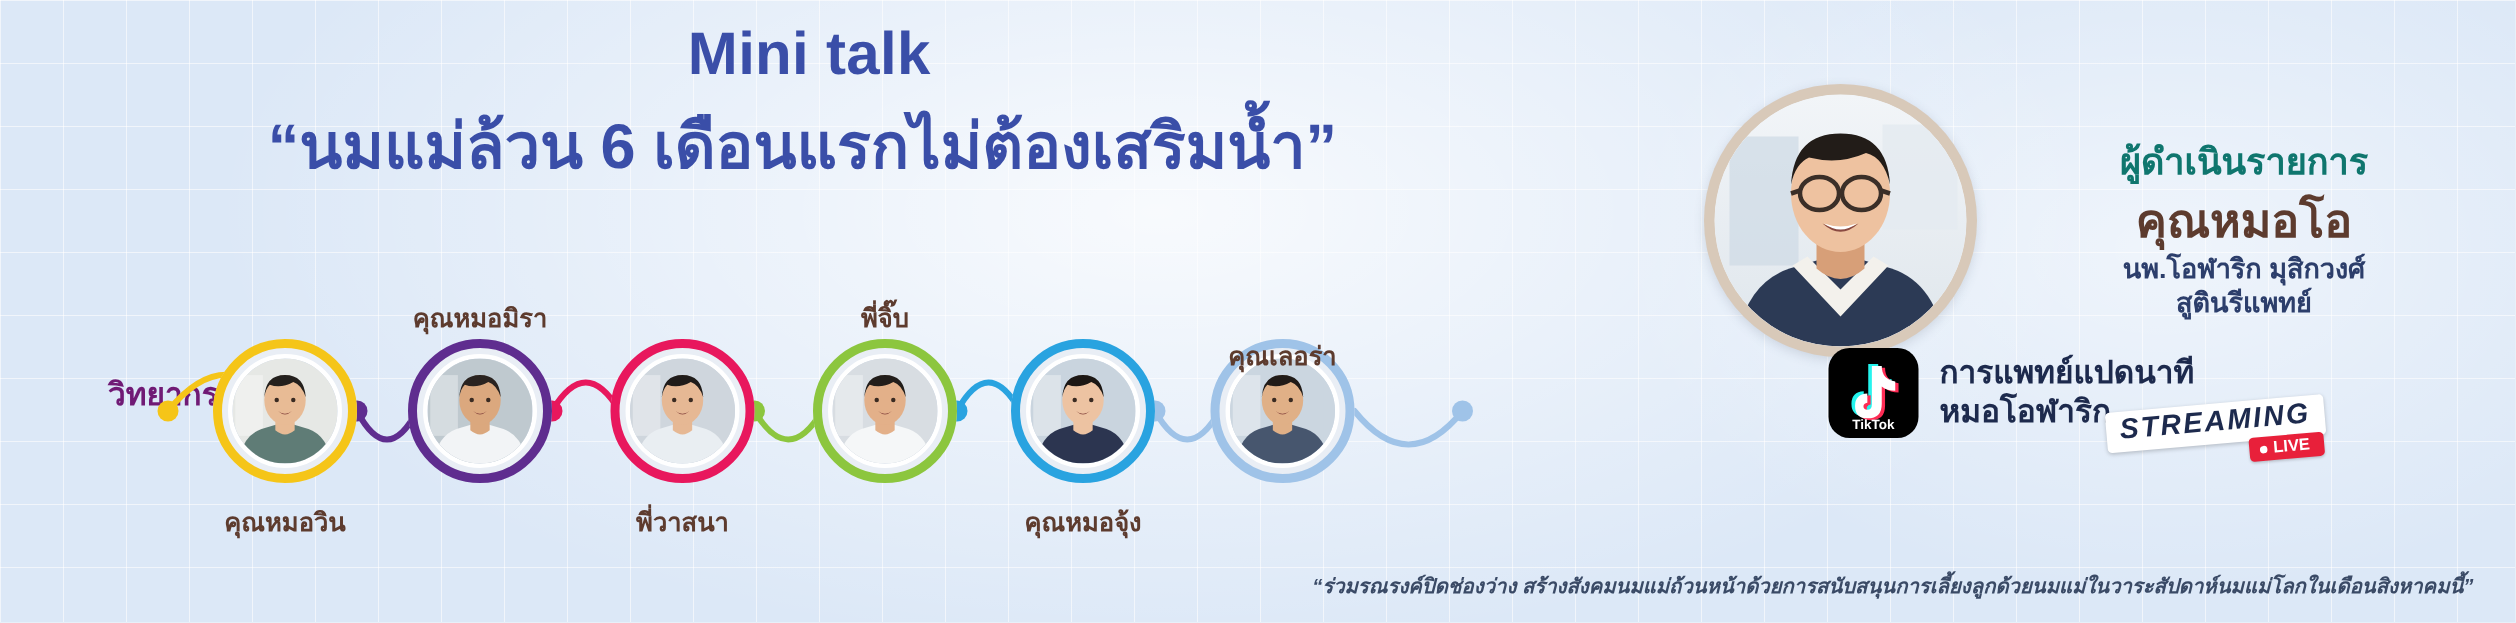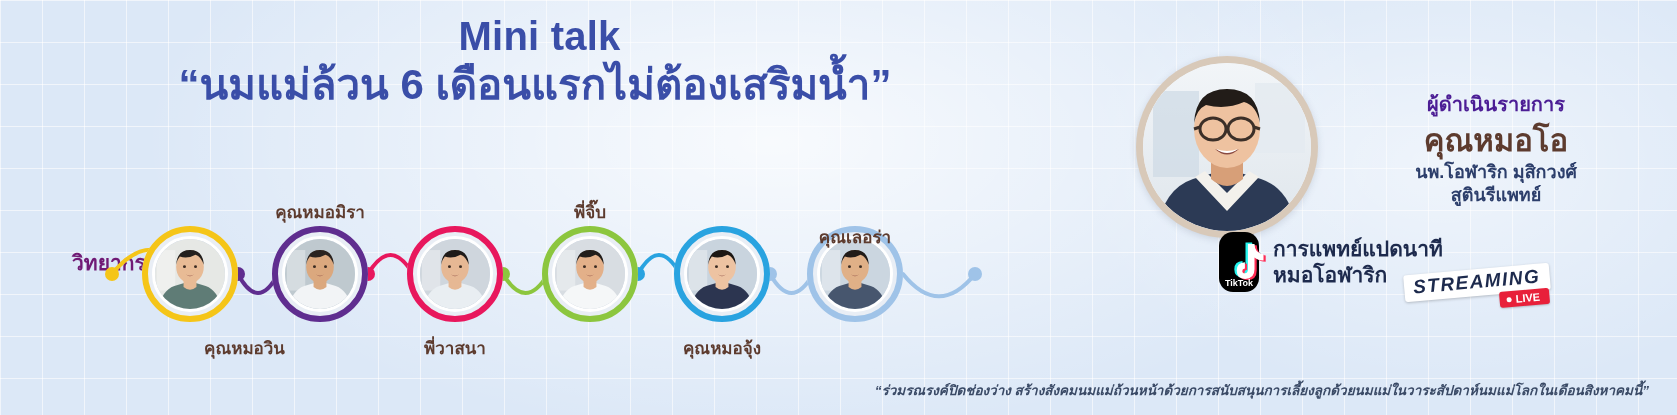--- a/index.html
+++ b/index.html
@@ -54,21 +54,21 @@
     color: #3a4ea8;
     letter-spacing: .2px;
     line-height: 1.12;
     margin-left: 9px;
   }
   .title-quote {
     font-size: 42px;
     font-weight: 700;
     color: #3a4ea8;
     line-height: 1.2;
-    margin-top: 1px;
+    margin-top: 14px;
     white-space: nowrap;
   }
   .subtitle {
     margin-top: 14px;
     font-size: 24px;
     font-weight: 700;
     color: #5d3b2e;
     white-space: nowrap;
   }
 
@@ -155,23 +155,23 @@
 
   #host-text {
     position: absolute;
     left: 1320px;
     top: 88px;
     width: 352px;
     text-align: center;
     z-index: 6;
   }
   .host-role {
-    font-size: 20px;
-    font-weight: 700;
-    color: #4c1d95;
+    font-size: 24px;
+    font-weight: 700;
+    color: #0f766e;
   }
   .host-name {
     font-size: 31px;
     font-weight: 700;
     color: #5d3b2e;
     line-height: 1.25;
     margin-top: 2px;
   }
   .host-sub {
     font-size: 18px;
@@ -185,21 +185,21 @@
   #tiktok-row {
     position: absolute;
     left: 1219px;
     top: 232px;
     display: flex;
     align-items: center;
     gap: 14px;
     z-index: 6;
   }
   #tiktok-logo {
-    width: 40px;
+    width: 60px;
     height: 60px;
     border-radius: 14px;
     background: #000;
     position: relative;
     flex: 0 0 auto;
   }
   #tiktok-wordmark {
     position: absolute;
     bottom: 4px;
     left: 0; right: 0;
@@ -312,21 +312,21 @@
               <path d="M4 76 q3 -20 17 -25 l17 -5 17 5 q14 5 17 25 z" fill="#5f7c76"></path>
               <path d="M31 40 h14 v12 q-7 6 -14 0 z" fill="#e8bb95"></path>
               <ellipse cx="38" cy="30" rx="15" ry="18" fill="#e8bb95"></ellipse>
               <path d="M23 28 q1 -16 15 -16 q14 0 15 16 q-3 -9 -9 -11 q-9 5 -17 2 q-3 3 -4 9 z" fill="#24201d"></path>
               <circle cx="32" cy="30" r="1.6" fill="#3a2b22"></circle>
               <circle cx="44" cy="30" r="1.6" fill="#3a2b22"></circle>
               <path d="M33 38 q5 4 10 0 q-5 5 -10 0 z" fill="#8a4a41"></path>
             </svg></div>
           <div class="ring-outer" style="border-color: rgb(245, 197, 24);"></div>
         </div>
-        <div class="speaker-label" style="left: 95px; top: 156px; text-align: right;">คุณหมอวิน</div>
+        <div class="speaker-label" style="left: 95px; top: 156px;">คุณหมอวิน</div>
         <div class="speaker-node" style="left: 272px; top: 48px;">
           <div class="ring-inner"><svg viewBox="0 0 76 76" width="100%" height="100%">
               <rect width="76" height="76" fill="#bfc9cf"></rect>
               <rect x="2" y="12" width="20" height="44" fill="#ffffff" opacity=".35"></rect>
               <path d="M4 76 q3 -20 17 -25 l17 -5 17 5 q14 5 17 25 z" fill="#f2f4f6"></path>
               <path d="M31 40 h14 v12 q-7 6 -14 0 z" fill="#dba87e"></path>
               <ellipse cx="38" cy="30" rx="15" ry="18" fill="#dba87e"></ellipse>
               <path d="M23 28 q1 -16 15 -16 q14 0 15 16 q-3 -9 -9 -11 q-9 5 -17 2 q-3 3 -4 9 z" fill="#2a2320"></path>
               <circle cx="32" cy="30" r="1.6" fill="#3a2b22"></circle>
               <circle cx="44" cy="30" r="1.6" fill="#3a2b22"></circle>

